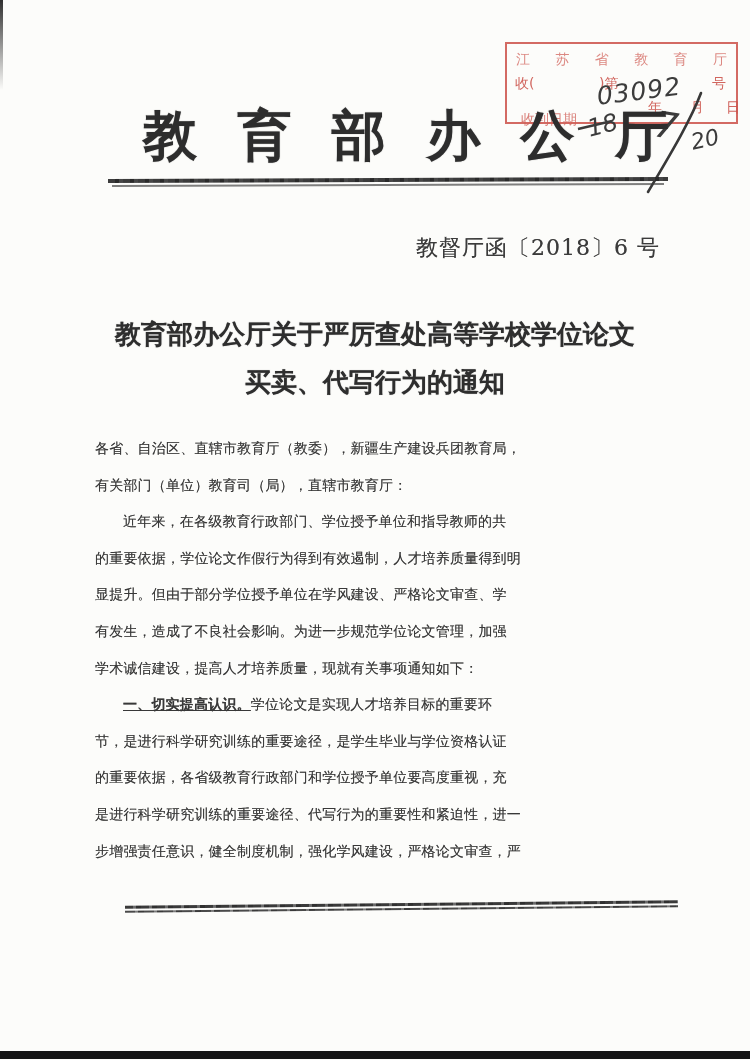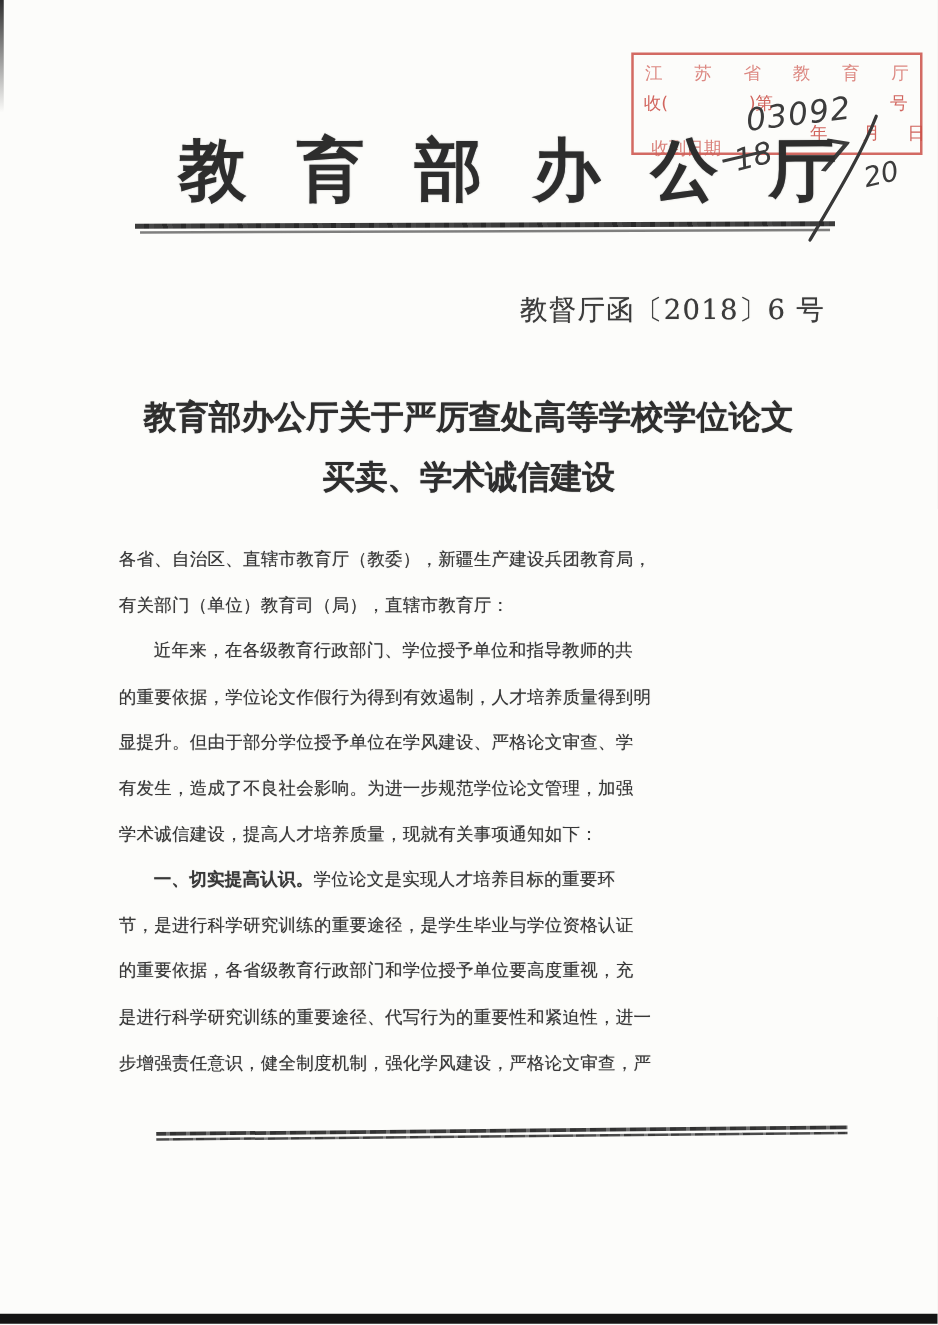--- a/index.html
+++ b/index.html
@@ -76,21 +76,21 @@
   }
   
   .doc-body{
     position:absolute;left:95px;top:430px;width:577px;
     font-size:14px;line-height:36.6px;color:#383838;
     letter-spacing:0.2px;
     text-shadow:0 0 0.6px rgba(50,50,50,0.55);
   }
   .doc-body .line{white-space:nowrap;}
   .doc-body .line.indent{text-indent:2em;}
-  .doc-body b{font-family:"DejaVu Sans","Liberation Sans",sans-serif;font-weight:bold;}
+  .doc-body b{font-family:"DejaVu Sans","Liberation Sans",sans-serif;font-weight:bold;text-decoration:underline;}
   
   .separator{
     position:absolute;left:125px;top:903px;width:553px;height:8px;
     transform:rotate(-0.55deg);
   }
   .separator .s1{
     height:3px;background:repeating-linear-gradient(90deg,#3a3a3a 0 8px,#6a6a6a 8px 11px,#303030 11px 16px);
   }
   .separator .s2{
     margin-top:2px;height:2px;
@@ -143,21 +143,21 @@
     <span>公</span>
     <span>厅</span>
   </div>
 
   <div class="header-rule"></div>
 
   <div class="doc-number">教督厅函〔2018〕6 号</div>
 
   <div class="title">
     <div>教育部办公厅关于严厉查处高等学校学位论文</div>
-    <div>买卖、学术诚信建设</div>
+    <div>买卖、代写行为的通知</div>
   </div>
 
   <div class="doc-body">
       <div class="line">各省、自治区、直辖市教育厅（教委），新疆生产建设兵团教育局，</div>
       <div class="line">有关部门（单位）教育司（局），直辖市教育厅：</div>
       <div class="line indent">近年来，在各级教育行政部门、学位授予单位和指导教师的共</div>
       <div class="line">的重要依据，学位论文作假行为得到有效遏制，人才培养质量得到明</div>
       <div class="line">显提升。但由于部分学位授予单位在学风建设、严格论文审查、学</div>
       <div class="line">有发生，造成了不良社会影响。为进一步规范学位论文管理，加强</div>
       <div class="line">学术诚信建设，提高人才培养质量，现就有关事项通知如下：</div>

